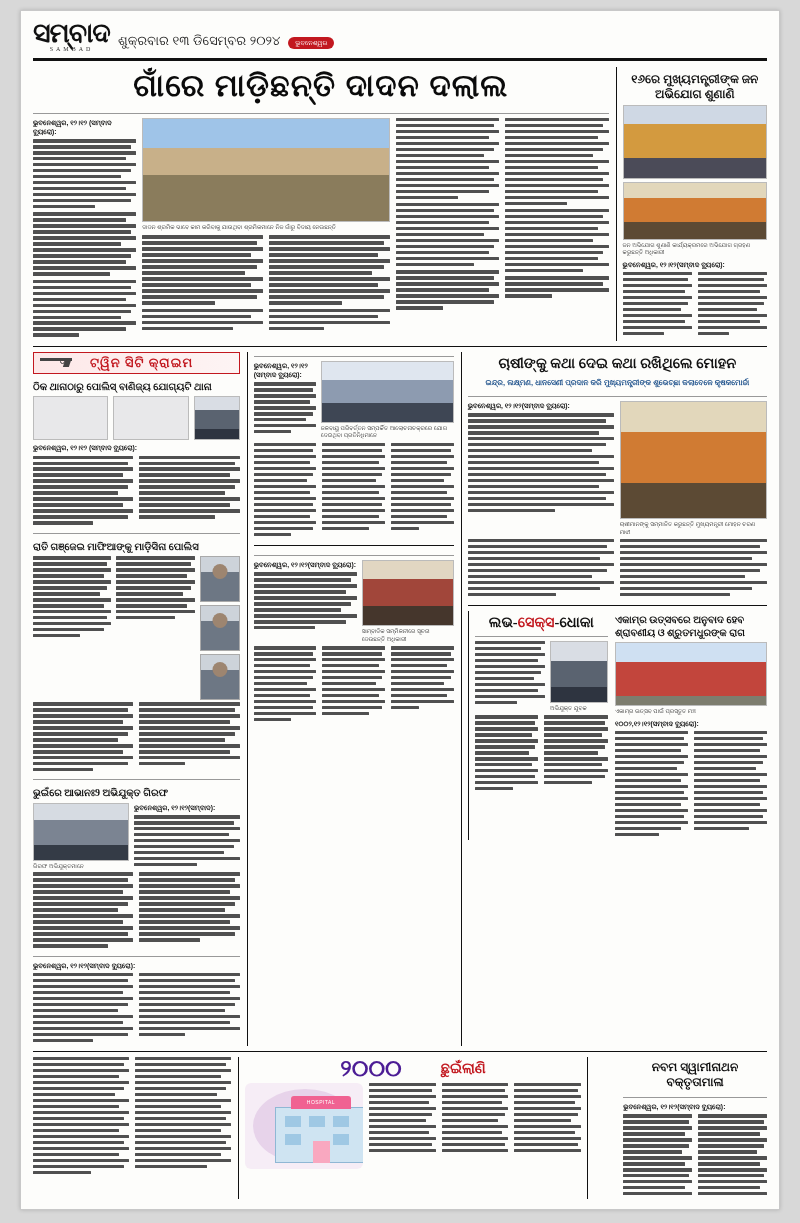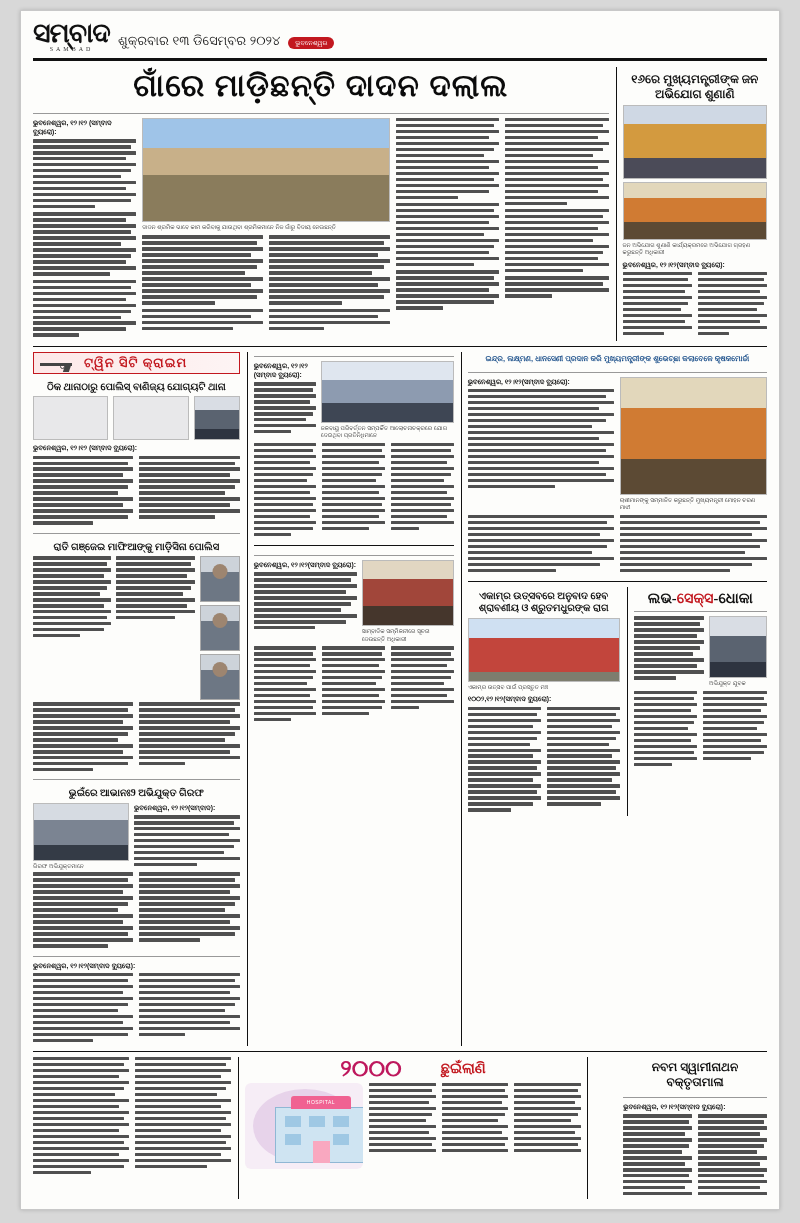--- a/index.html
+++ b/index.html
@@ -55,21 +55,21 @@
   hr.thin { border:0; border-top:.5px solid #999; margin:4px 0; }
 
   
   .hl-main {
     font-family:Liberation Sans, sans-serif;
     font-size:31px; font-weight:bold; text-align:center; line-height:1.08;
     letter-spacing:1px; color:#0b0b0b; margin:2px 0 6px 0;
   }
   .hl-2 { font-family:"Liberation Serif", serif; font-size:14.5px; font-weight:bold; text-align:center; line-height:1.2; color:#111; margin:3px 0 4px 0;}
   .hl-3 { font-family:"Liberation Serif", serif; font-size:12px; font-weight:bold; text-align:center; line-height:1.25; color:#111; margin:3px 0 3px 0;}
-  .hl-4 { font-family:"Liberation Serif", serif; font-size:10px; font-weight:bold; text-align:center; line-height:1.25; color:#111; margin:3px 0 3px 0;}
+  .hl-4 { font-family:"Liberation Serif", serif; font-size:10px; font-weight:bold; line-height:1.25; color:#111; margin:3px 0 3px 0;}
   .sub-hl { font-size:7.5px; font-weight:bold; text-align:center; color:#1b4f8a; margin:2px 0 4px 0; line-height:1.3;}
 
   .hl-red { color:#c2181f; }
 
   
   .body-cols { display:flex; gap:6px; }
   .tcol { flex:1; }
   .para { margin:0 0 4px 0; }
   .ln {
     height:3.4px; background:#2a2a2a; opacity:.82;
@@ -94,38 +94,38 @@
   .img-speaker { background:linear-gradient(#e1d6c2 0 28%, #a1463a 28% 70%, #45362c 70% 100%); }
   .img-group   { background:linear-gradient(#d6dbe2 0 28%, #7b8492 28% 74%, #343b46 74% 100%); }
 
   
   .mugs { display:flex; flex-direction:column; gap:3px; }
   .mug { width:40px; height:46px; border:.5px solid #aaa; background:linear-gradient(#cdd3da 0 34%, #6d7784 34% 100%); position:relative;}
   .mug::after{ content:""; position:absolute; left:50%; top:7px; transform:translateX(-50%); width:15px; height:15px; border-radius:50%; background:#9d8570;}
 
   
   .crime-banner {
-    display:flex; align-items:flex-end; 
+    display:flex; align-items:flex-start; gap:6px;
     background:linear-gradient(90deg,#fde8e8,#fdf4f4);
     border:1px solid #c2181f; padding:2px 6px; margin-bottom:4px;
   }
   .crime-banner .t { font-family:"Liberation Serif", serif; font-weight:bold; font-size:13px; color:#c2181f; letter-spacing:1px;}
   .gun { width:44px; height:11px; position:relative; }
   .gun .barrel{ position:absolute; left:0; top:3px; width:32px; height:3px; background:#444;}
   .gun .grip{ position:absolute; left:24px; top:5px; width:6px; height:7px; background:#444; transform:skewX(-18deg);}
   .gun .trig{ position:absolute; left:20px; top:5px; width:5px; height:4px; border:1px solid #444; border-radius:0 0 4px 4px;}
 
   .hosp-illus { position:relative; height:86px; background:#f6edf6; border-radius:6px; overflow:hidden; }
   .hosp-illus .blob{ position:absolute; right:6px; top:6px; width:104px; height:74px; background:#e7d3ea; border-radius:50%;}
   .hosp-illus .bld{ position:absolute; left:30px; bottom:6px; width:92px; height:56px; background:#cfe4f2; border:1px solid #8fb7d4;}
   .hosp-illus .roof{ position:absolute; left:46px; bottom:60px; width:60px; height:13px; background:#f06292; border-radius:3px 3px 0 0;}
   .hosp-illus .roof span{ color:#fff; font-size:5px; display:block; text-align:center; line-height:13px; letter-spacing:.5px;}
   .hosp-illus .win{ position:absolute; width:16px; height:11px; background:#9fc8e4;}
   .hosp-illus .door{ position:absolute; left:68px; bottom:6px; width:17px; height:22px; background:#f9a8c0;}
-  .big-num { font-family:"Liberation Serif", serif; font-size:23px; font-weight:bold; color:#be185d; text-align:center; line-height:1; }
+  .big-num { font-family:"Liberation Serif", serif; font-size:23px; font-weight:bold; color:#4c1d95; text-align:center; line-height:1; }
 </style>
 </head>
 <body>
 
 <div class="page">
 
   <div class="masthead">
     <div class="mast-left">
       <div class="logo">
         <span>ସମ୍ବାଦ</span>
@@ -744,20 +744,21 @@
               <div class="ln s100"></div>
           <div class="ln s90"></div>
               <div class="ln s100"></div>
               <div class="ln s45"></div>
         </div>
           </div>
       </div>
     </div>
 
     <div class="col" style="width:314px; border-left:1px solid #111; padding-left:6px;">
+      <div class="hl-2">ଚାଷୀଙ୍କୁ କଥା ଦେଇ କଥା ରଖିଥିଲେ ମୋହନ</div>
       <div class="sub-hl">ଇନ୍ଦ୍ର, ଲକ୍ଷ୍ମଣ, ଧାନସେଣୀ ପ୍ରଦାନ କରି ମୁଖ୍ୟମନ୍ତ୍ରୀଙ୍କ ଶୁଭେଚ୍ଛା କଲାବେଳେ କୃଷକମୋର୍ଚ୍ଚା</div>
       <hr class="thin">
       <div style="display:flex; gap:6px;">
         <div style="width:146px;">
           <div class="dateline-txt">ଭୁବନେଶ୍ୱର, ୧୨।୧୨(ସମ୍ବାଦ ବ୍ୟୁରୋ):</div>
           <div class="para">
             <div class="ln s100"></div>
               <div class="ln s95"></div>
               <div class="ln s100"></div>
               <div class="ln s90"></div>
@@ -808,20 +809,83 @@
               <div class="ln s100"></div>
           <div class="ln s90"></div>
               <div class="ln s75"></div>
         </div>
           </div>
       </div>
 
       <hr class="sep">
 
       <div style="display:flex; gap:7px;">
+
+        <div style="flex:1; border-left:1px solid #111; padding-left:6px;">
+          <div class="hl-2" style="letter-spacing:0;">
+            <span>ଲଭ</span><span>-</span><span class="hl-red">ସେକ୍ସ</span><span>-</span><span>ଧୋକା</span>
+          </div>
+          <hr class="thin">
+          <div style="display:flex; gap:5px;">
+            <div style="flex:1;">
+              <div class="para">
+                <div class="ln s100"></div>
+                  <div class="ln s95"></div>
+                  <div class="ln s100"></div>
+                  <div class="ln s90"></div>
+                <div class="ln s100"></div>
+                  <div class="ln s95"></div>
+                  <div class="ln s85"></div>
+                  <div class="ln s100"></div>
+                <div class="ln s90"></div>
+                  <div class="ln s100"></div>
+                  <div class="ln s60"></div>
+              </div>
+            </div>
+            <div style="width:58px;">
+              <div class="ph img-portrait" style="height:62px;"></div>
+              <div class="cap">ଅଭିଯୁକ୍ତ ଯୁବକ</div>
+            </div>
+          </div>
+          <div class="body-cols" style="margin-top:3px;">
+            <div class="tcol">
+                <div class="para">
+              <div class="ln s100"></div>
+                  <div class="ln s95"></div>
+                  <div class="ln s100"></div>
+                  <div class="ln s90"></div>
+              <div class="ln s100"></div>
+                  <div class="ln s95"></div>
+                  <div class="ln s85"></div>
+                  <div class="ln s100"></div>
+              <div class="ln s90"></div>
+                  <div class="ln s100"></div>
+                  <div class="ln s95"></div>
+                  <div class="ln s100"></div>
+              <div class="ln s60"></div>
+            </div>
+              </div>
+            <div class="tcol">
+                <div class="para">
+              <div class="ln s100"></div>
+                  <div class="ln s95"></div>
+                  <div class="ln s100"></div>
+                  <div class="ln s90"></div>
+              <div class="ln s100"></div>
+                  <div class="ln s95"></div>
+                  <div class="ln s85"></div>
+                  <div class="ln s100"></div>
+              <div class="ln s90"></div>
+                  <div class="ln s100"></div>
+                  <div class="ln s95"></div>
+                  <div class="ln s75"></div>
+            </div>
+              </div>
+          </div>
+        </div>
 
         <div style="width:152px;">
           <div class="hl-4">ଏକାମ୍ର ଉତ୍ସବରେ ଅନୁବାଦ ହେବ ଶ୍ରାବଣୀୟ ଓ ଶ୍ରୁତମଧୁରଙ୍କ ରାଗ</div>
           <div class="ph img-building" style="height:64px;"></div>
           <div class="cap">ଏକାମ୍ର ଉତ୍ସବ ପାଇଁ ପ୍ରସ୍ତୁତ ମଞ୍ଚ</div>
           <div class="dateline-txt" style="margin-top:3px;">୧୦୦୨,୧୨।୧୨(ସମ୍ବାଦ ବ୍ୟୁରୋ):</div>
           <div class="body-cols">
             <div class="tcol">
                 <div class="para">
               <div class="ln s100"></div>
@@ -860,83 +924,20 @@
                   <div class="ln s100"></div>
               <div class="ln s90"></div>
                   <div class="ln s100"></div>
                   <div class="ln s95"></div>
                   <div class="ln s100"></div>
               <div class="ln s75"></div>
             </div>
               </div>
           </div>
         </div>
-
-        <div style="flex:1; border-left:1px solid #111; padding-left:6px;">
-          <div class="hl-2" style="letter-spacing:0;">
-            <span>ଲଭ</span><span>-</span><span class="hl-red">ସେକ୍ସ</span><span>-</span><span>ଧୋକା</span>
-          </div>
-          <hr class="thin">
-          <div style="display:flex; gap:5px;">
-            <div style="flex:1;">
-              <div class="para">
-                <div class="ln s100"></div>
-                  <div class="ln s95"></div>
-                  <div class="ln s100"></div>
-                  <div class="ln s90"></div>
-                <div class="ln s100"></div>
-                  <div class="ln s95"></div>
-                  <div class="ln s85"></div>
-                  <div class="ln s100"></div>
-                <div class="ln s90"></div>
-                  <div class="ln s100"></div>
-                  <div class="ln s60"></div>
-              </div>
-            </div>
-            <div style="width:58px;">
-              <div class="ph img-portrait" style="height:62px;"></div>
-              <div class="cap">ଅଭିଯୁକ୍ତ ଯୁବକ</div>
-            </div>
-          </div>
-          <div class="body-cols" style="margin-top:3px;">
-            <div class="tcol">
-                <div class="para">
-              <div class="ln s100"></div>
-                  <div class="ln s95"></div>
-                  <div class="ln s100"></div>
-                  <div class="ln s90"></div>
-              <div class="ln s100"></div>
-                  <div class="ln s95"></div>
-                  <div class="ln s85"></div>
-                  <div class="ln s100"></div>
-              <div class="ln s90"></div>
-                  <div class="ln s100"></div>
-                  <div class="ln s95"></div>
-                  <div class="ln s100"></div>
-              <div class="ln s60"></div>
-            </div>
-              </div>
-            <div class="tcol">
-                <div class="para">
-              <div class="ln s100"></div>
-                  <div class="ln s95"></div>
-                  <div class="ln s100"></div>
-                  <div class="ln s90"></div>
-              <div class="ln s100"></div>
-                  <div class="ln s95"></div>
-                  <div class="ln s85"></div>
-                  <div class="ln s100"></div>
-              <div class="ln s90"></div>
-                  <div class="ln s100"></div>
-                  <div class="ln s95"></div>
-                  <div class="ln s75"></div>
-            </div>
-              </div>
-          </div>
-        </div>
       </div>
     </div>
   </div>
 
   <hr class="sep">
 
   <div class="grid">
 
     <div class="col c1">
       <div class="body-cols">

